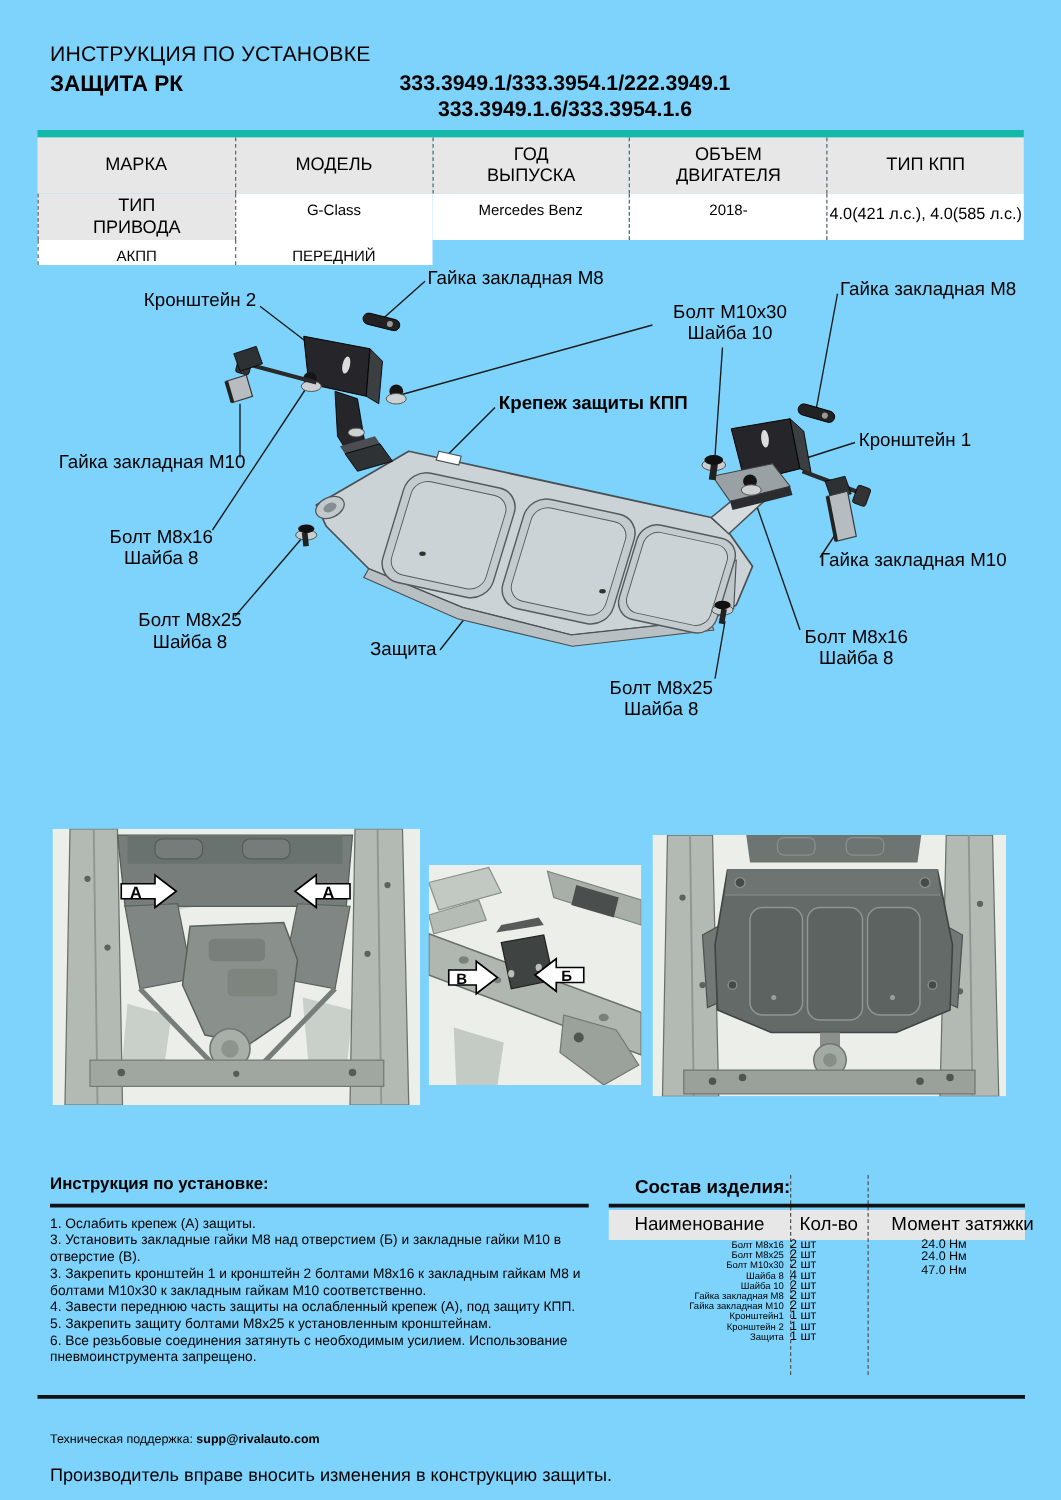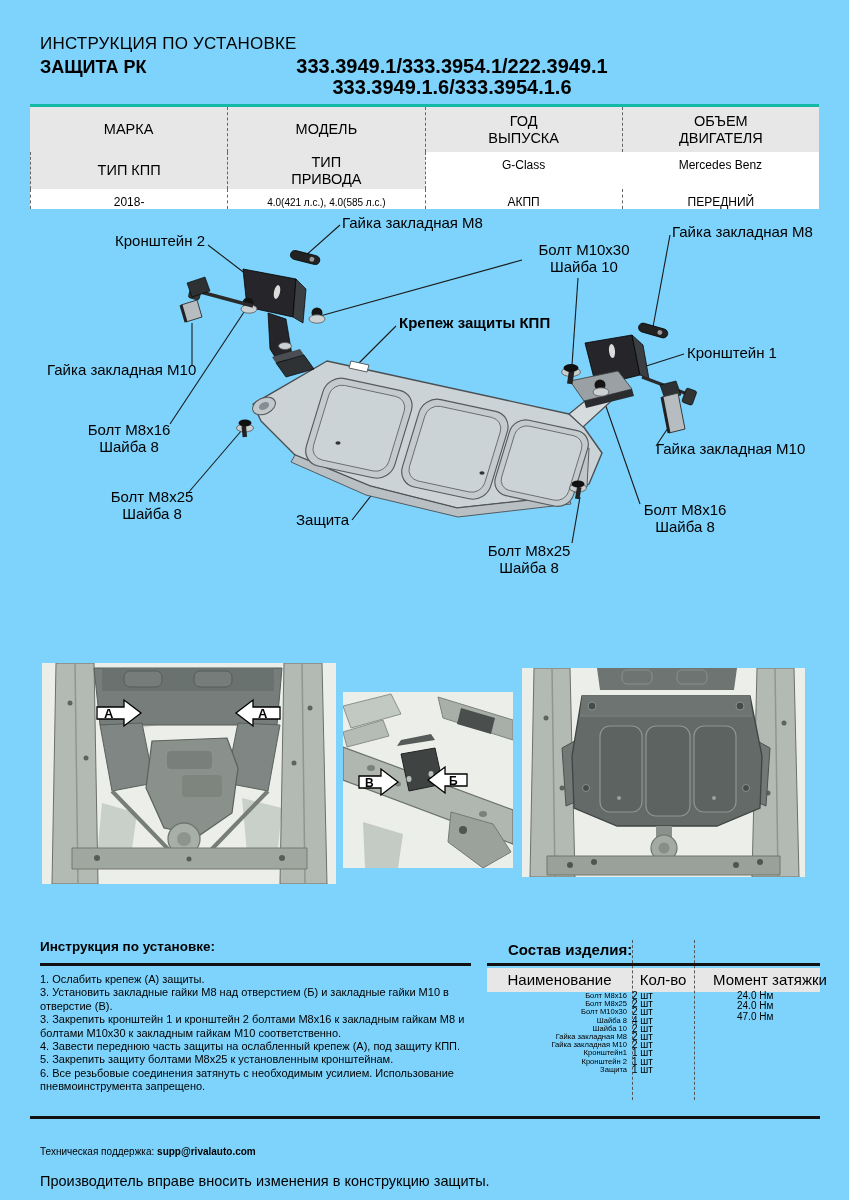--- a/index.html
+++ b/index.html
@@ -7,29 +7,29 @@
   .page {
     position:relative; width:849px; height:1200px; background:#7dd3fc;
     font-family:"Liberation Sans", sans-serif; color:#000; overflow:hidden;
   }
   .abs { position:absolute; }
 
   
   .hdr-title { left:40px; top:34px; font-size:17px; letter-spacing:0.2px; }
   .hdr-product { left:40px; top:57px; font-size:18px; font-weight:bold; }
   .hdr-parts { left:232px; top:56px; width:440px; text-align:center;
-               font-size:20px; font-weight:bold; line-height:21px; }
-
-  
-  .vtable { left:30px; top:104px; width:789px; border-top:3px solid #14b8a6;
-            display:grid; grid-template-columns:repeat(4,1fr); grid-template-rows:45px 37px; }
+               font-size:17px; font-weight:bold; line-height:21px; }
+
+  
+  .vtable { left:30px; top:104px; width:789px; border-top:6px solid #14b8a6;
+            display:grid; grid-template-columns:repeat(5,1fr); grid-template-rows:45px 37px; }
   .vh { background:#e7e7e7; display:flex; align-items:center; justify-content:center;
         text-align:center; font-size:14.5px; white-space:pre-line; line-height:17px; }
   .vv { background:#fff; text-align:center; padding-top:6px; font-size:12px; }
-  .vv.small { font-size:10px; padding-top:8px; }
+  .vv.small { font-size:13px; padding-top:8px; }
   .bl { border-left:1px dashed #666; }
 
   
   .diagram { left:40px; top:205px; width:780px; height:400px; }
   .dlabel { position:absolute; font-size:15px; line-height:16.5px; white-space:nowrap; }
   .dlabel.c { text-align:center; white-space:pre-line; }
   .dlabel.r { text-align:right; }
 
   
   .photo { position:absolute; }

